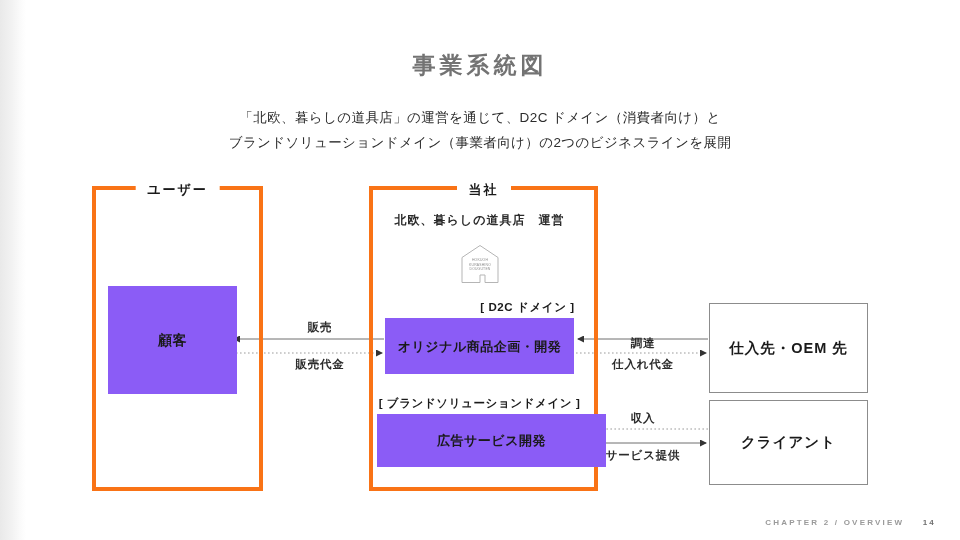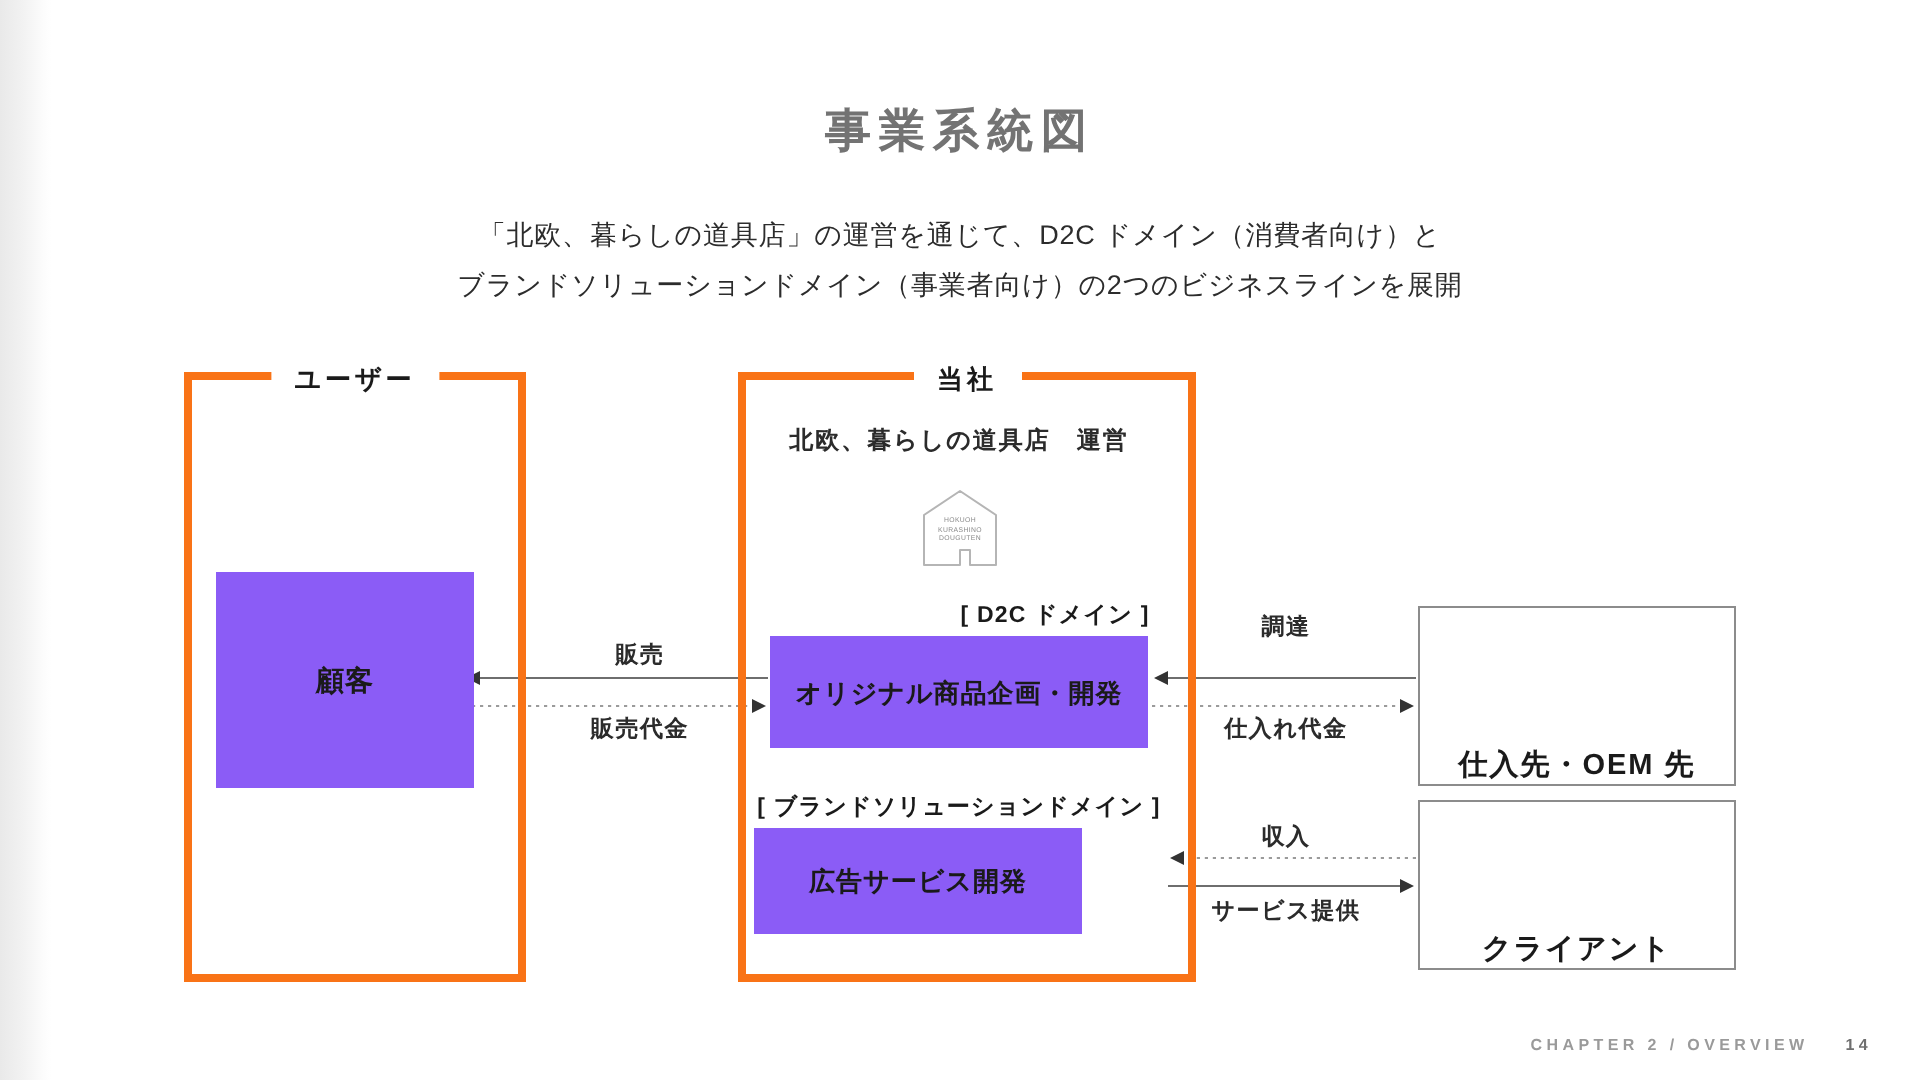--- a/index.html
+++ b/index.html
@@ -85,29 +85,29 @@
     justify-content: center;
     text-align: center;
     font-size: 13px;
     font-weight: bold;
     color: #1a1a1a;
     line-height: 19px;
     letter-spacing: 0.5px;
   }
   #node-customer { left: 108px; top: 286px; width: 129px; height: 108px; font-size: 14px; }
   #node-d2c-body { left: 385px; top: 318px; width: 189px; height: 56px; }
-  #node-brand-body { left: 377px; top: 414px; width: 164px; height: 53px; }
+  #node-brand-body { left: 377px; top: 414px; width: 229px; height: 53px; }
 
   
   .node-outline {
     position: absolute;
     border: 1px solid #8c8c8c;
     background: #ffffff;
     display: flex;
-    align-items: flex-end;
+    align-items: center;
     justify-content: center;
     text-align: center;
     font-size: 14.5px;
     font-weight: bold;
     color: #1a1a1a;
     letter-spacing: 1px;
   }
   #node-supplier { left: 709px; top: 303px; width: 157px; height: 88px; }
   #node-client   { left: 709px; top: 400px; width: 157px; height: 83px; }
 
@@ -264,21 +264,21 @@
   <div class="node-outline" id="node-supplier">
     <span>仕入先・OEM 先</span>
   </div>
   <div class="node-outline" id="node-client">
     <span>クライアント</span>
   </div>
 
   <div class="conn-label" style="left:255px; top:320px; width:130px;">販売</div>
   <div class="conn-label" style="left:255px; top:357px; width:130px;">販売代金</div>
 
-  <div class="conn-label" style="left:578px; top:306px; width:130px;">調達</div>
+  <div class="conn-label" style="left:578px; top:336px; width:130px;">調達</div>
   <div class="conn-label" style="left:578px; top:357px; width:130px;">仕入れ代金</div>
 
   <div class="conn-label" style="left:578px; top:411px; width:130px;">収入</div>
   <div class="conn-label" style="left:578px; top:448px; width:130px;">サービス提供</div>
 
   <div id="footer">
     <span>CHAPTER 2 / OVERVIEW</span>
     <span class="pagenum">14</span>
   </div>
 

